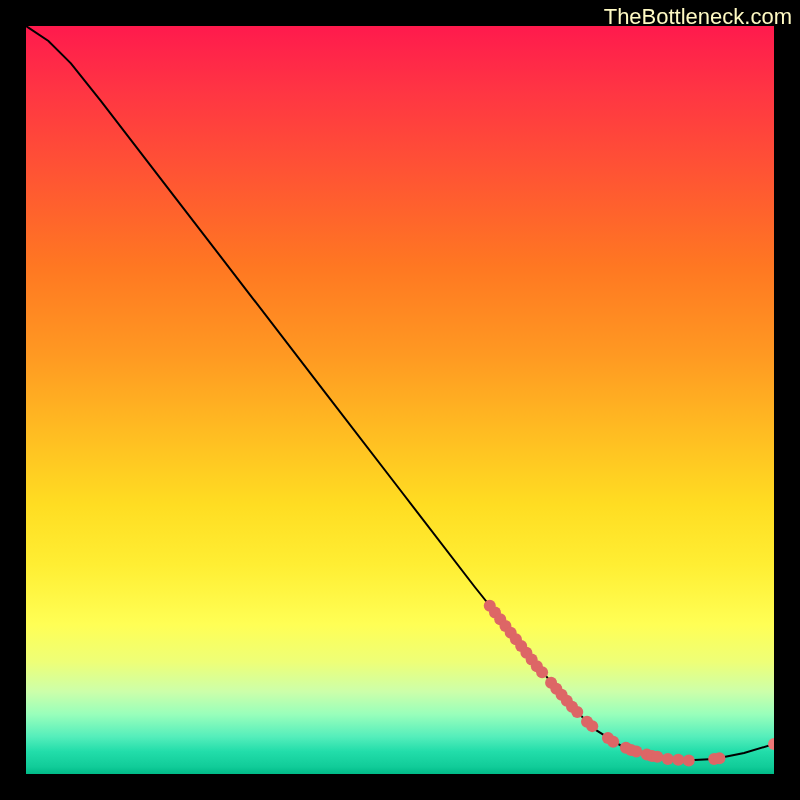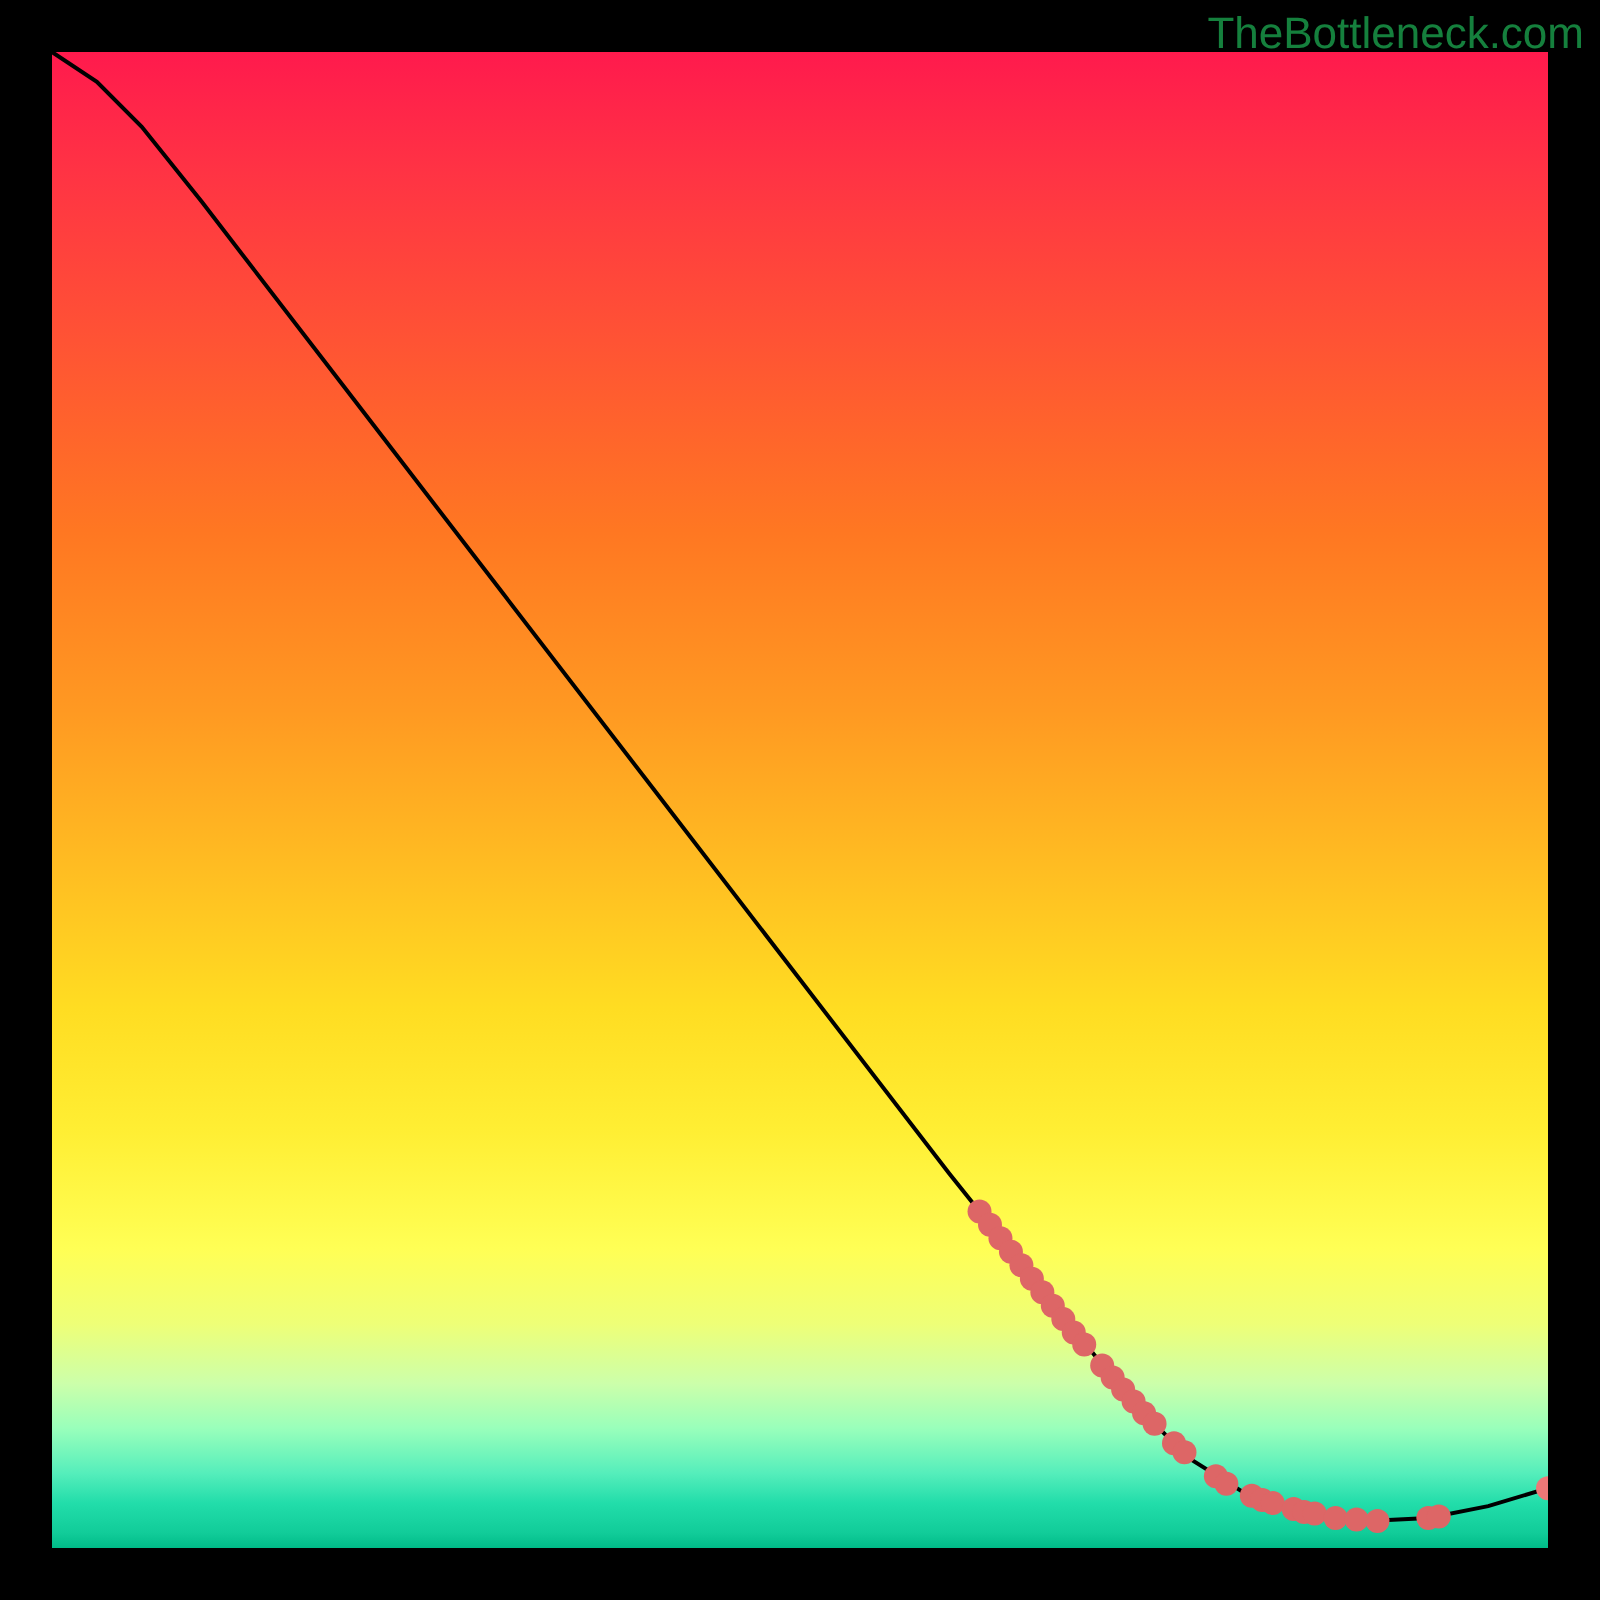--- a/index.html
+++ b/index.html
@@ -7,21 +7,21 @@
   width: 800px;
   height: 800px;
   background: #000;
   position: relative;
   font-family: Arial, sans-serif;
 }
 .attribution {
   position: absolute;
   top: 4px;
   right: 8px;
-  color: #15803d;
+  color: #fef9c3;
   font-size: 22px;
   z-index: 10;
 }
 .plot-area {
   position: absolute;
   left: 26px;
   top: 26px;
   width: 748px;
   height: 748px;
 }

